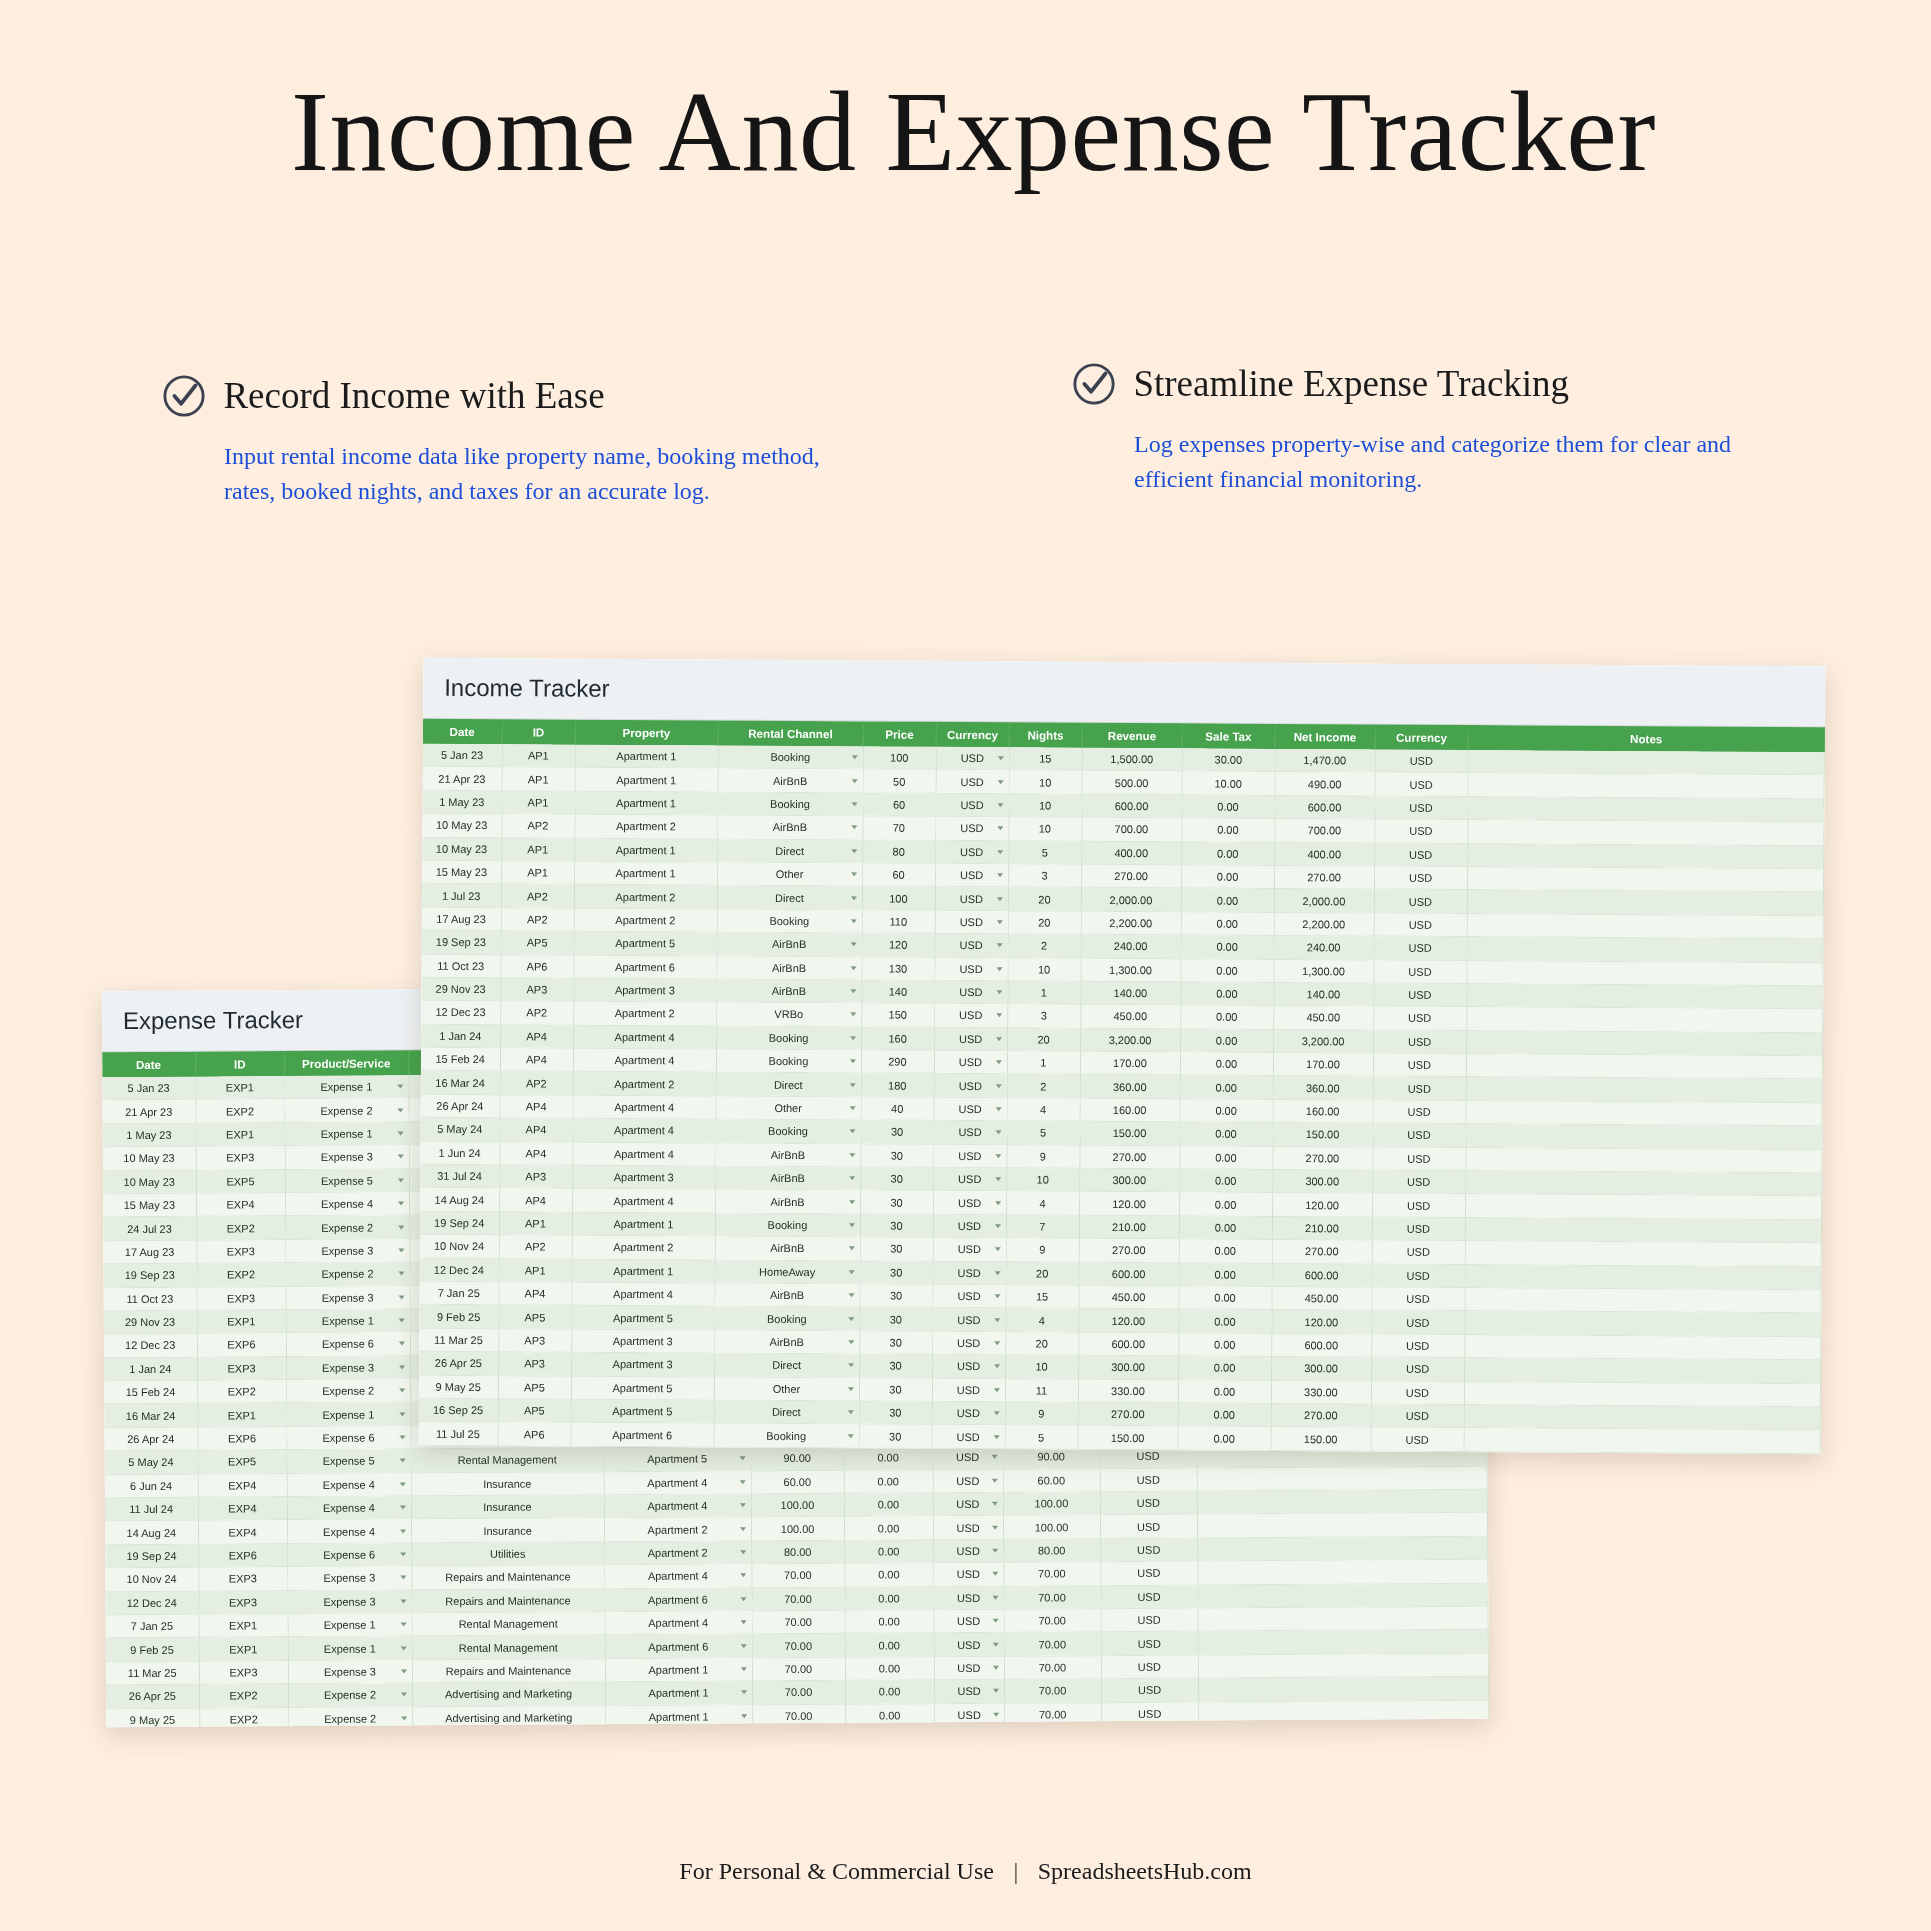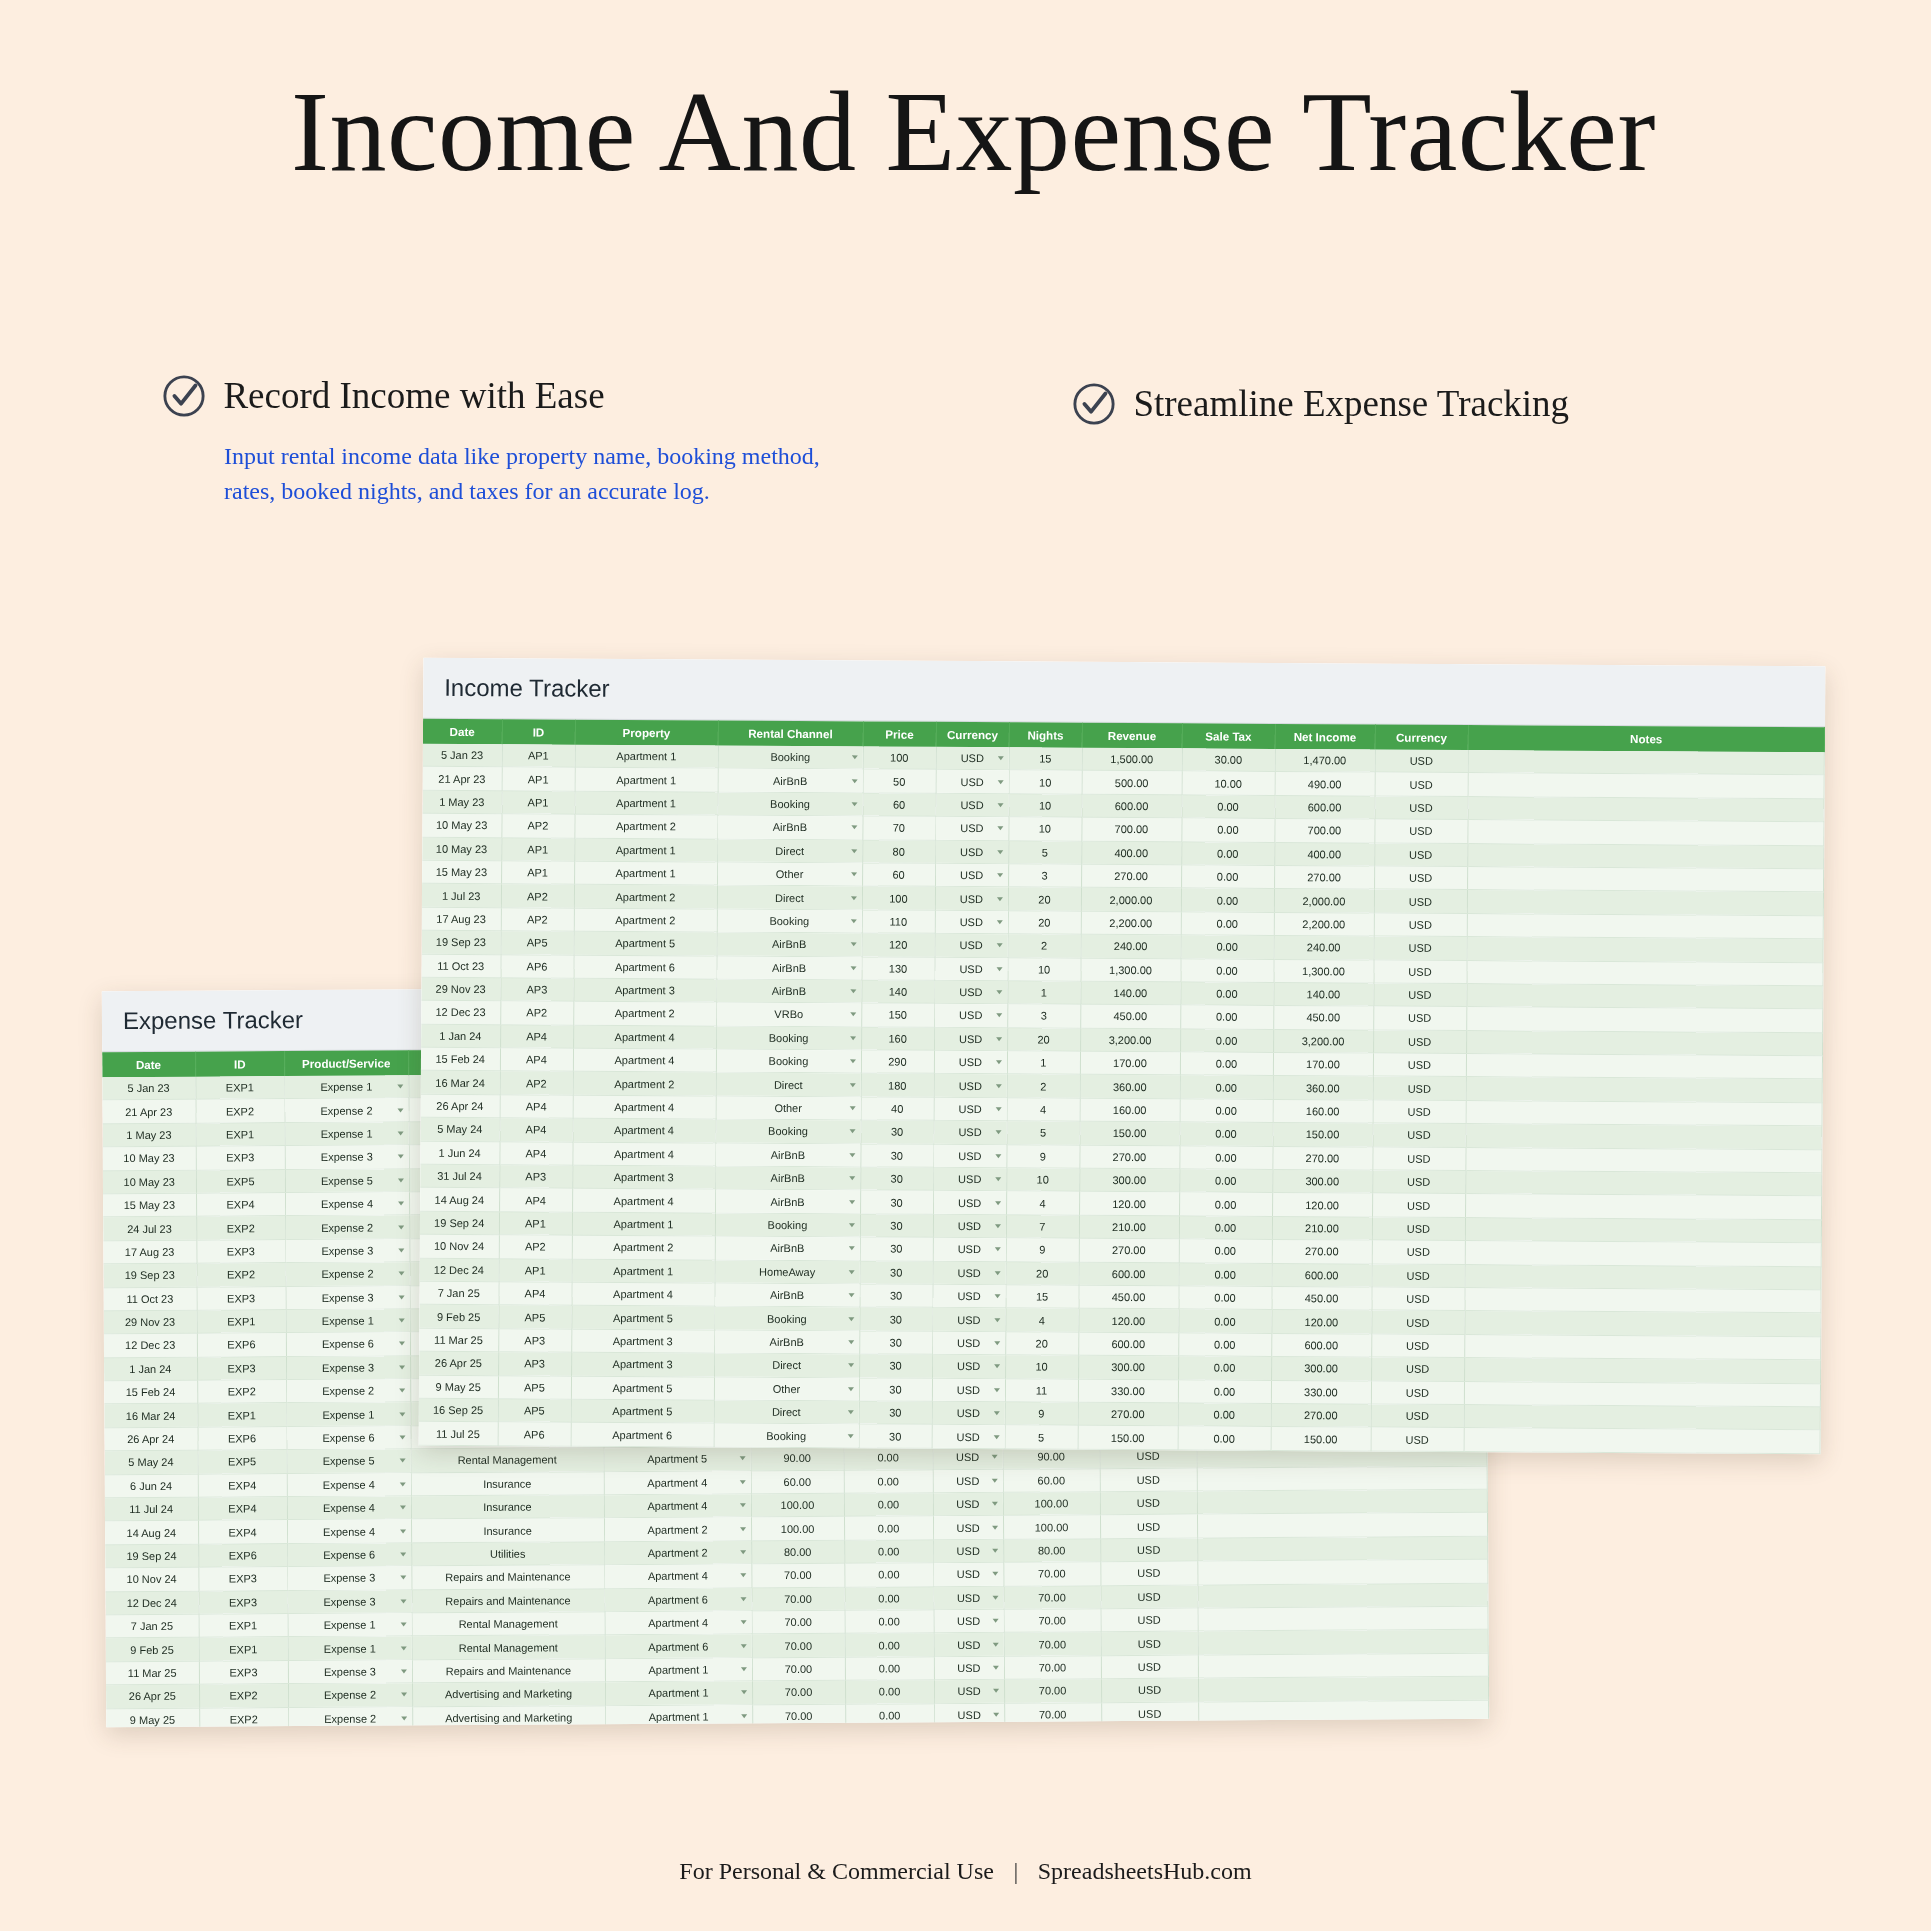--- a/index.html
+++ b/index.html
@@ -30,21 +30,21 @@
     font-weight: 400;
     padding-left: 16px;
   }
 
   
   .feature {
     position: absolute;
     width: 666px;
   }
   #feature-0 { left: 162px; top: 374px; }
-  #feature-1 { left: 1072px; top: 382px; }
+  #feature-1 { left: 1072px; top: 362px; }
 
   .feature-head {
     display: flex;
     align-items: center;
     gap: 17.4px;
   }
   .check-icon {
     width: 44px;
     height: 44px;
     flex: 0 0 44px;
@@ -210,20 +210,21 @@
 <div class="feature" id="feature-1">
   <div class="feature-head">
     <span class="check-icon">
       <svg viewBox="0 0 46 46" width="44" height="44">
         <circle cx="23" cy="23" r="20" fill="none" stroke="#3c4250" stroke-width="3"></circle>
         <path d="M13 23 L20 31 L35 12" fill="none" stroke="#3c4250" stroke-width="4" stroke-linecap="round" stroke-linejoin="round"></path>
       </svg>
     </span>
     <span class="feature-title">Streamline Expense Tracking</span>
   </div>
+  <div class="feature-body">Log expenses property-wise and categorize them for clear and efficient financial monitoring.</div>
 </div>
 
 <div class="sheet" id="expense-sheet">
   <div class="sheet-header">
     <span class="sheet-title">Expense Tracker</span>
   </div>
   <table class="grid">
     <colgroup>
       <col class="e-date">
         <col class="e-id">

